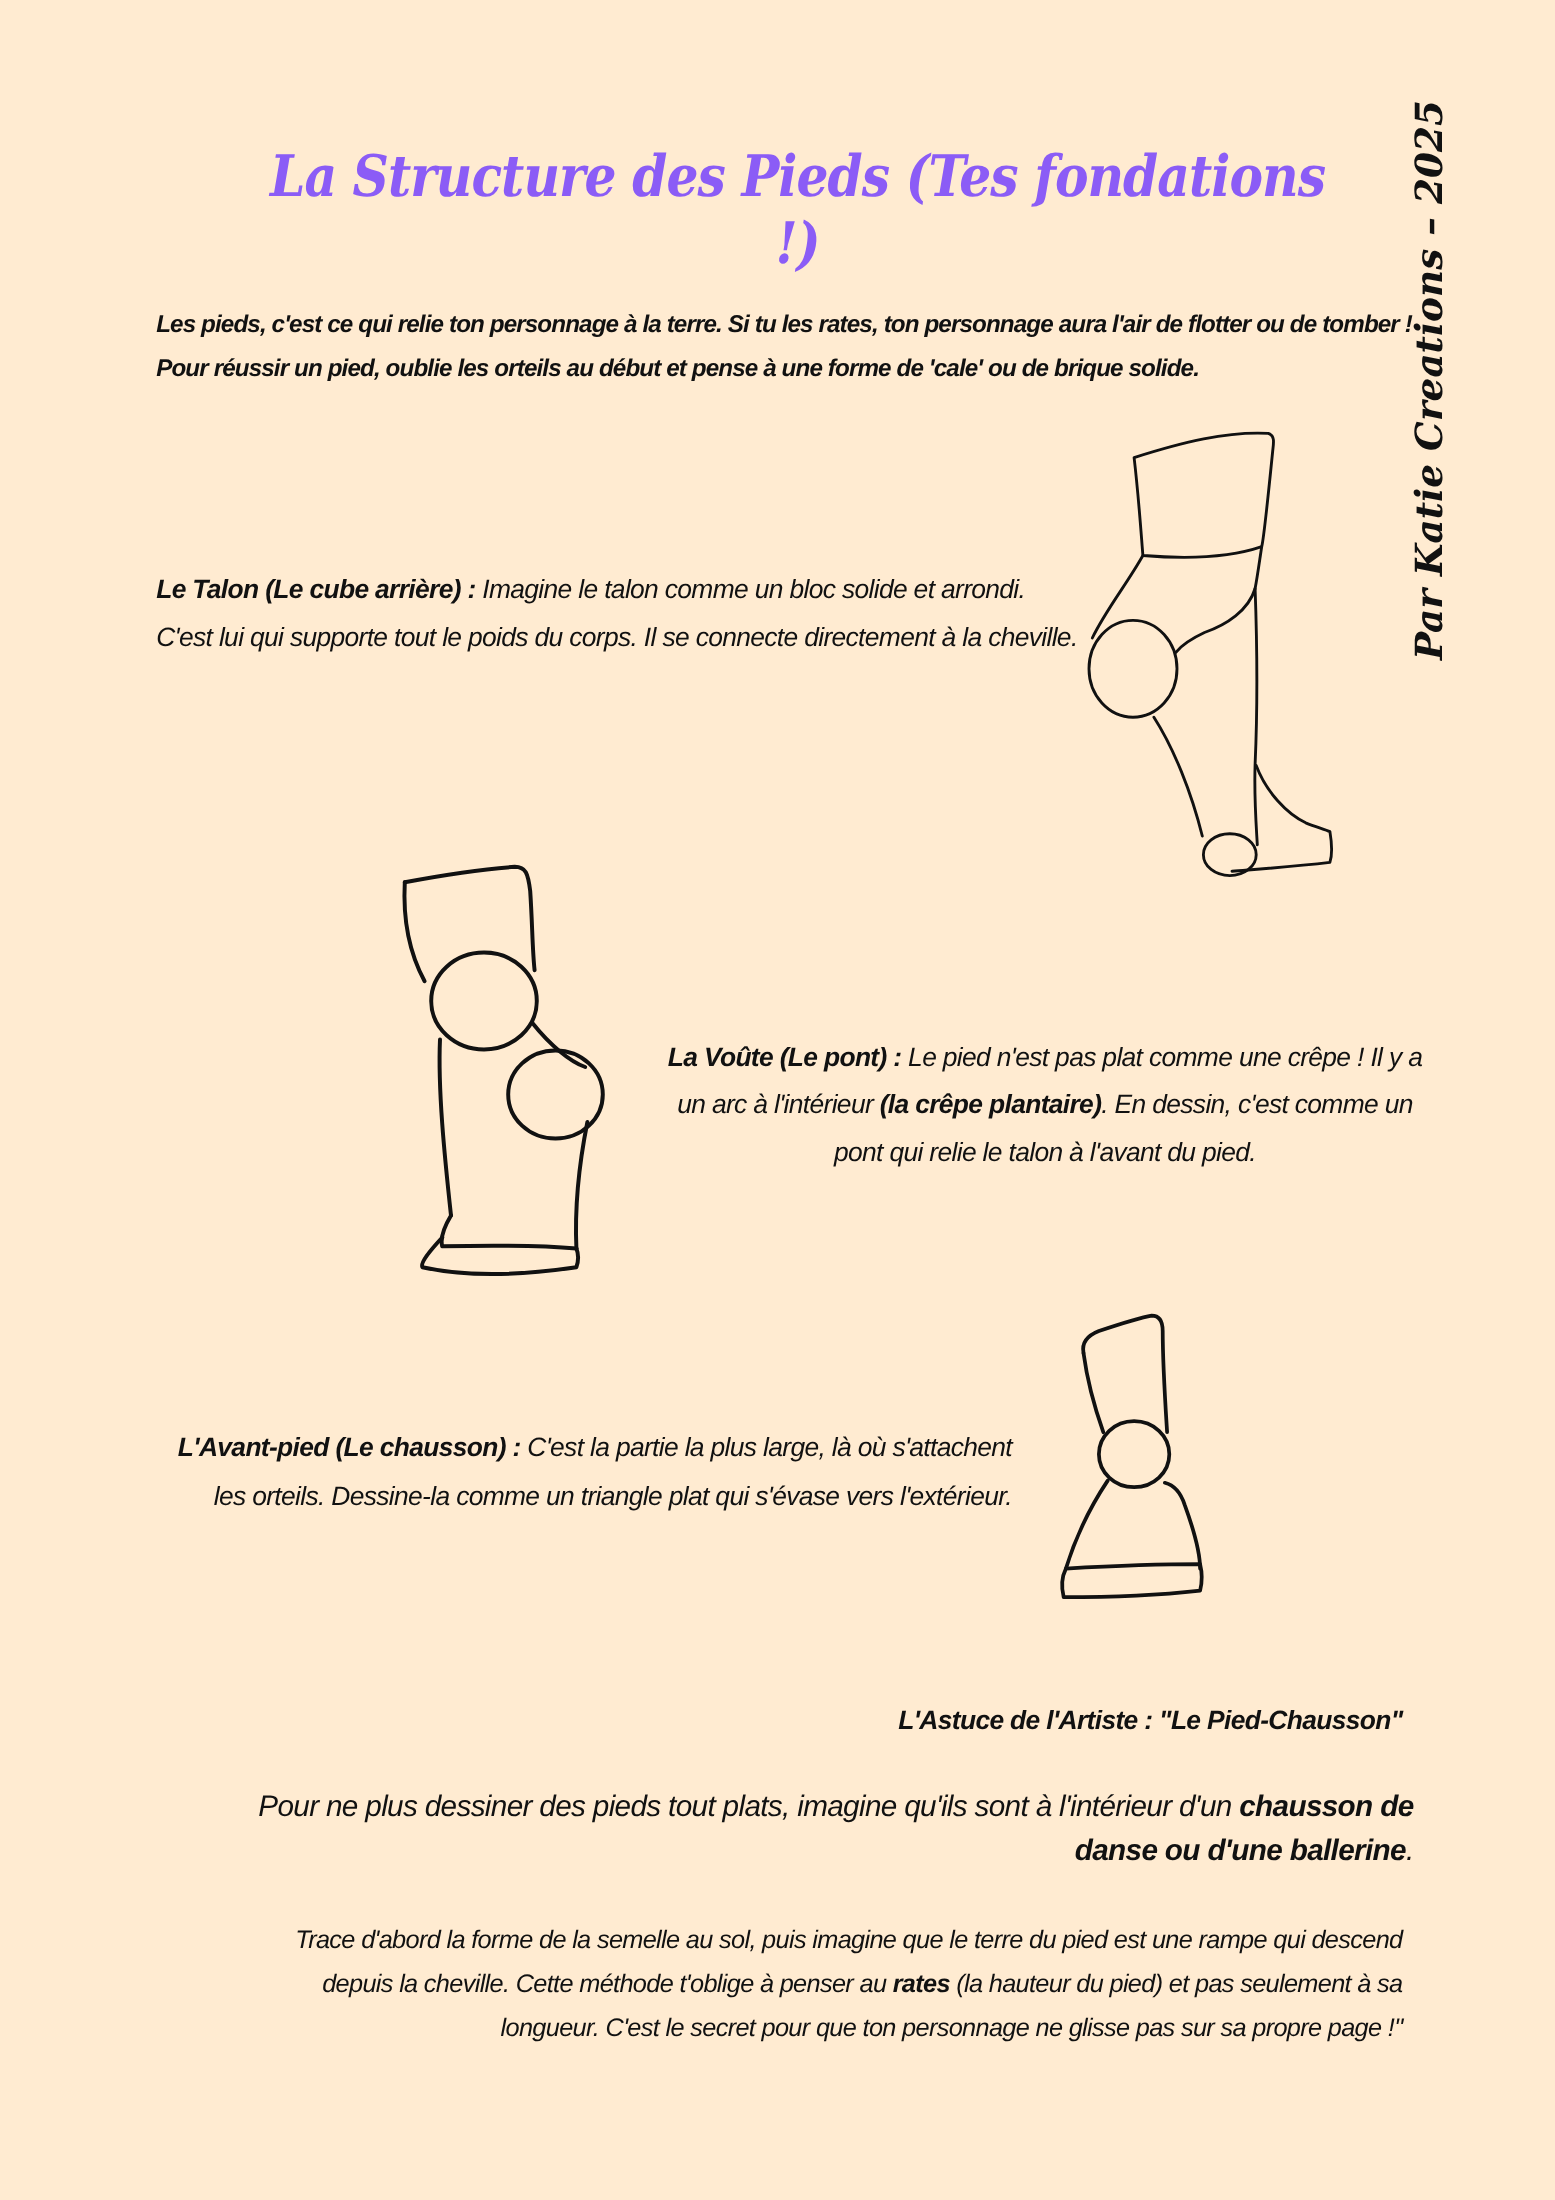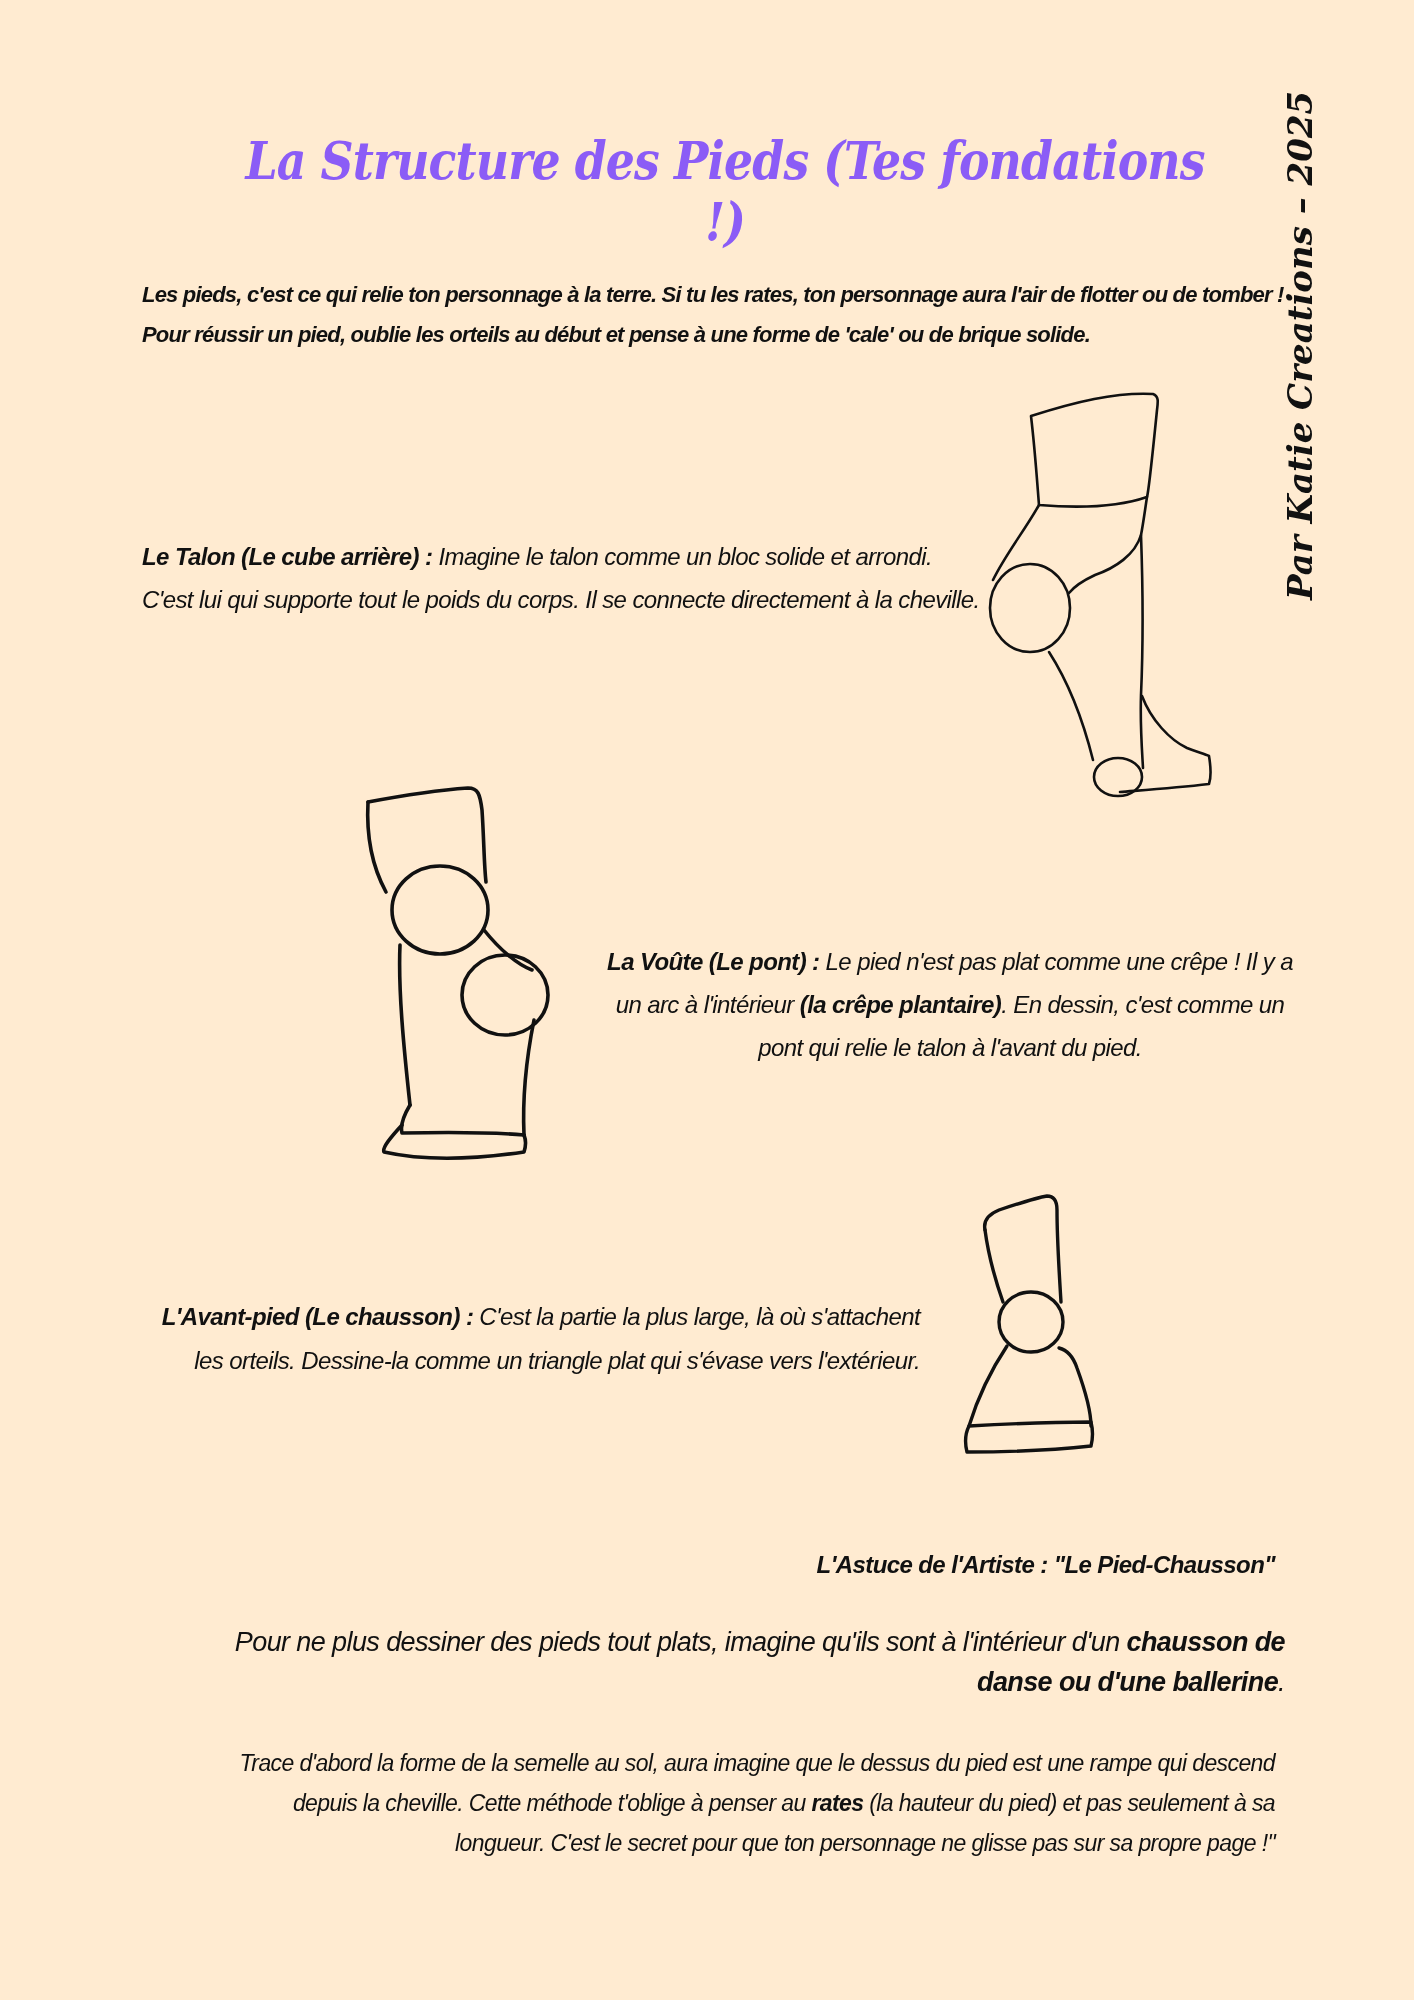--- a/index.html
+++ b/index.html
@@ -64,21 +64,20 @@
     font-weight: bold;
     font-size: 22px;
     letter-spacing: -0.8px;
   }
   .talon {
     left: 142px;
     top: 515px;
     width: 840px;
     font-size: 24px;
     line-height: 43px;
-    margin-top: 20px;
   }
   .voute {
     left: 605px;
     top: 940px;
     width: 690px;
     text-align: center;
     font-size: 24px;
     line-height: 43px;
   }
   .avant {
@@ -168,13 +167,13 @@
   <ellipse stroke-width="3.4" cx="76" cy="132" rx="32" ry="30"></ellipse>
   <path stroke-width="3.4" d="M52 156 C 36 180, 22 210, 14 236"></path>
   <path stroke-width="3.4" d="M104 158 C 112 160, 118 166, 122 178 C 130 200, 136 222, 136 236"></path>
   <path stroke-width="3.4" d="M14 236 C 50 234, 100 232, 136 232 C 138 240, 138 248, 136 256 C 100 260, 50 262, 12 262 C 10 254, 10 244, 14 236 Z"></path>
 </svg>
 
 <p class="para tip-title">L'Astuce de l'Artiste : "Le Pied-Chausson"</p>
 
 <p class="para tip-p1"><span>Pour ne plus dessiner des pieds tout plats, imagine qu'ils sont à l'intérieur d'un </span><b>chausson de danse ou d'une ballerine</b><span>.</span></p>
 
-<p class="para tip-p2"><span>Trace d'abord la forme de la semelle au sol, aura imagine que le dessus du pied est une rampe qui descend depuis la cheville. Cette méthode t'oblige à penser au </span><b>rates</b><span> (la hauteur du pied) et pas seulement à sa longueur. C'est le secret pour que ton personnage ne glisse pas sur sa propre page !"</span></p>
+<p class="para tip-p2"><span>Trace d'abord la forme de la semelle au sol, puis imagine que le terre du pied est une rampe qui descend depuis la cheville. Cette méthode t'oblige à penser au </span><b>rates</b><span> (la hauteur du pied) et pas seulement à sa longueur. C'est le secret pour que ton personnage ne glisse pas sur sa propre page !"</span></p>
 
 </body></html>

